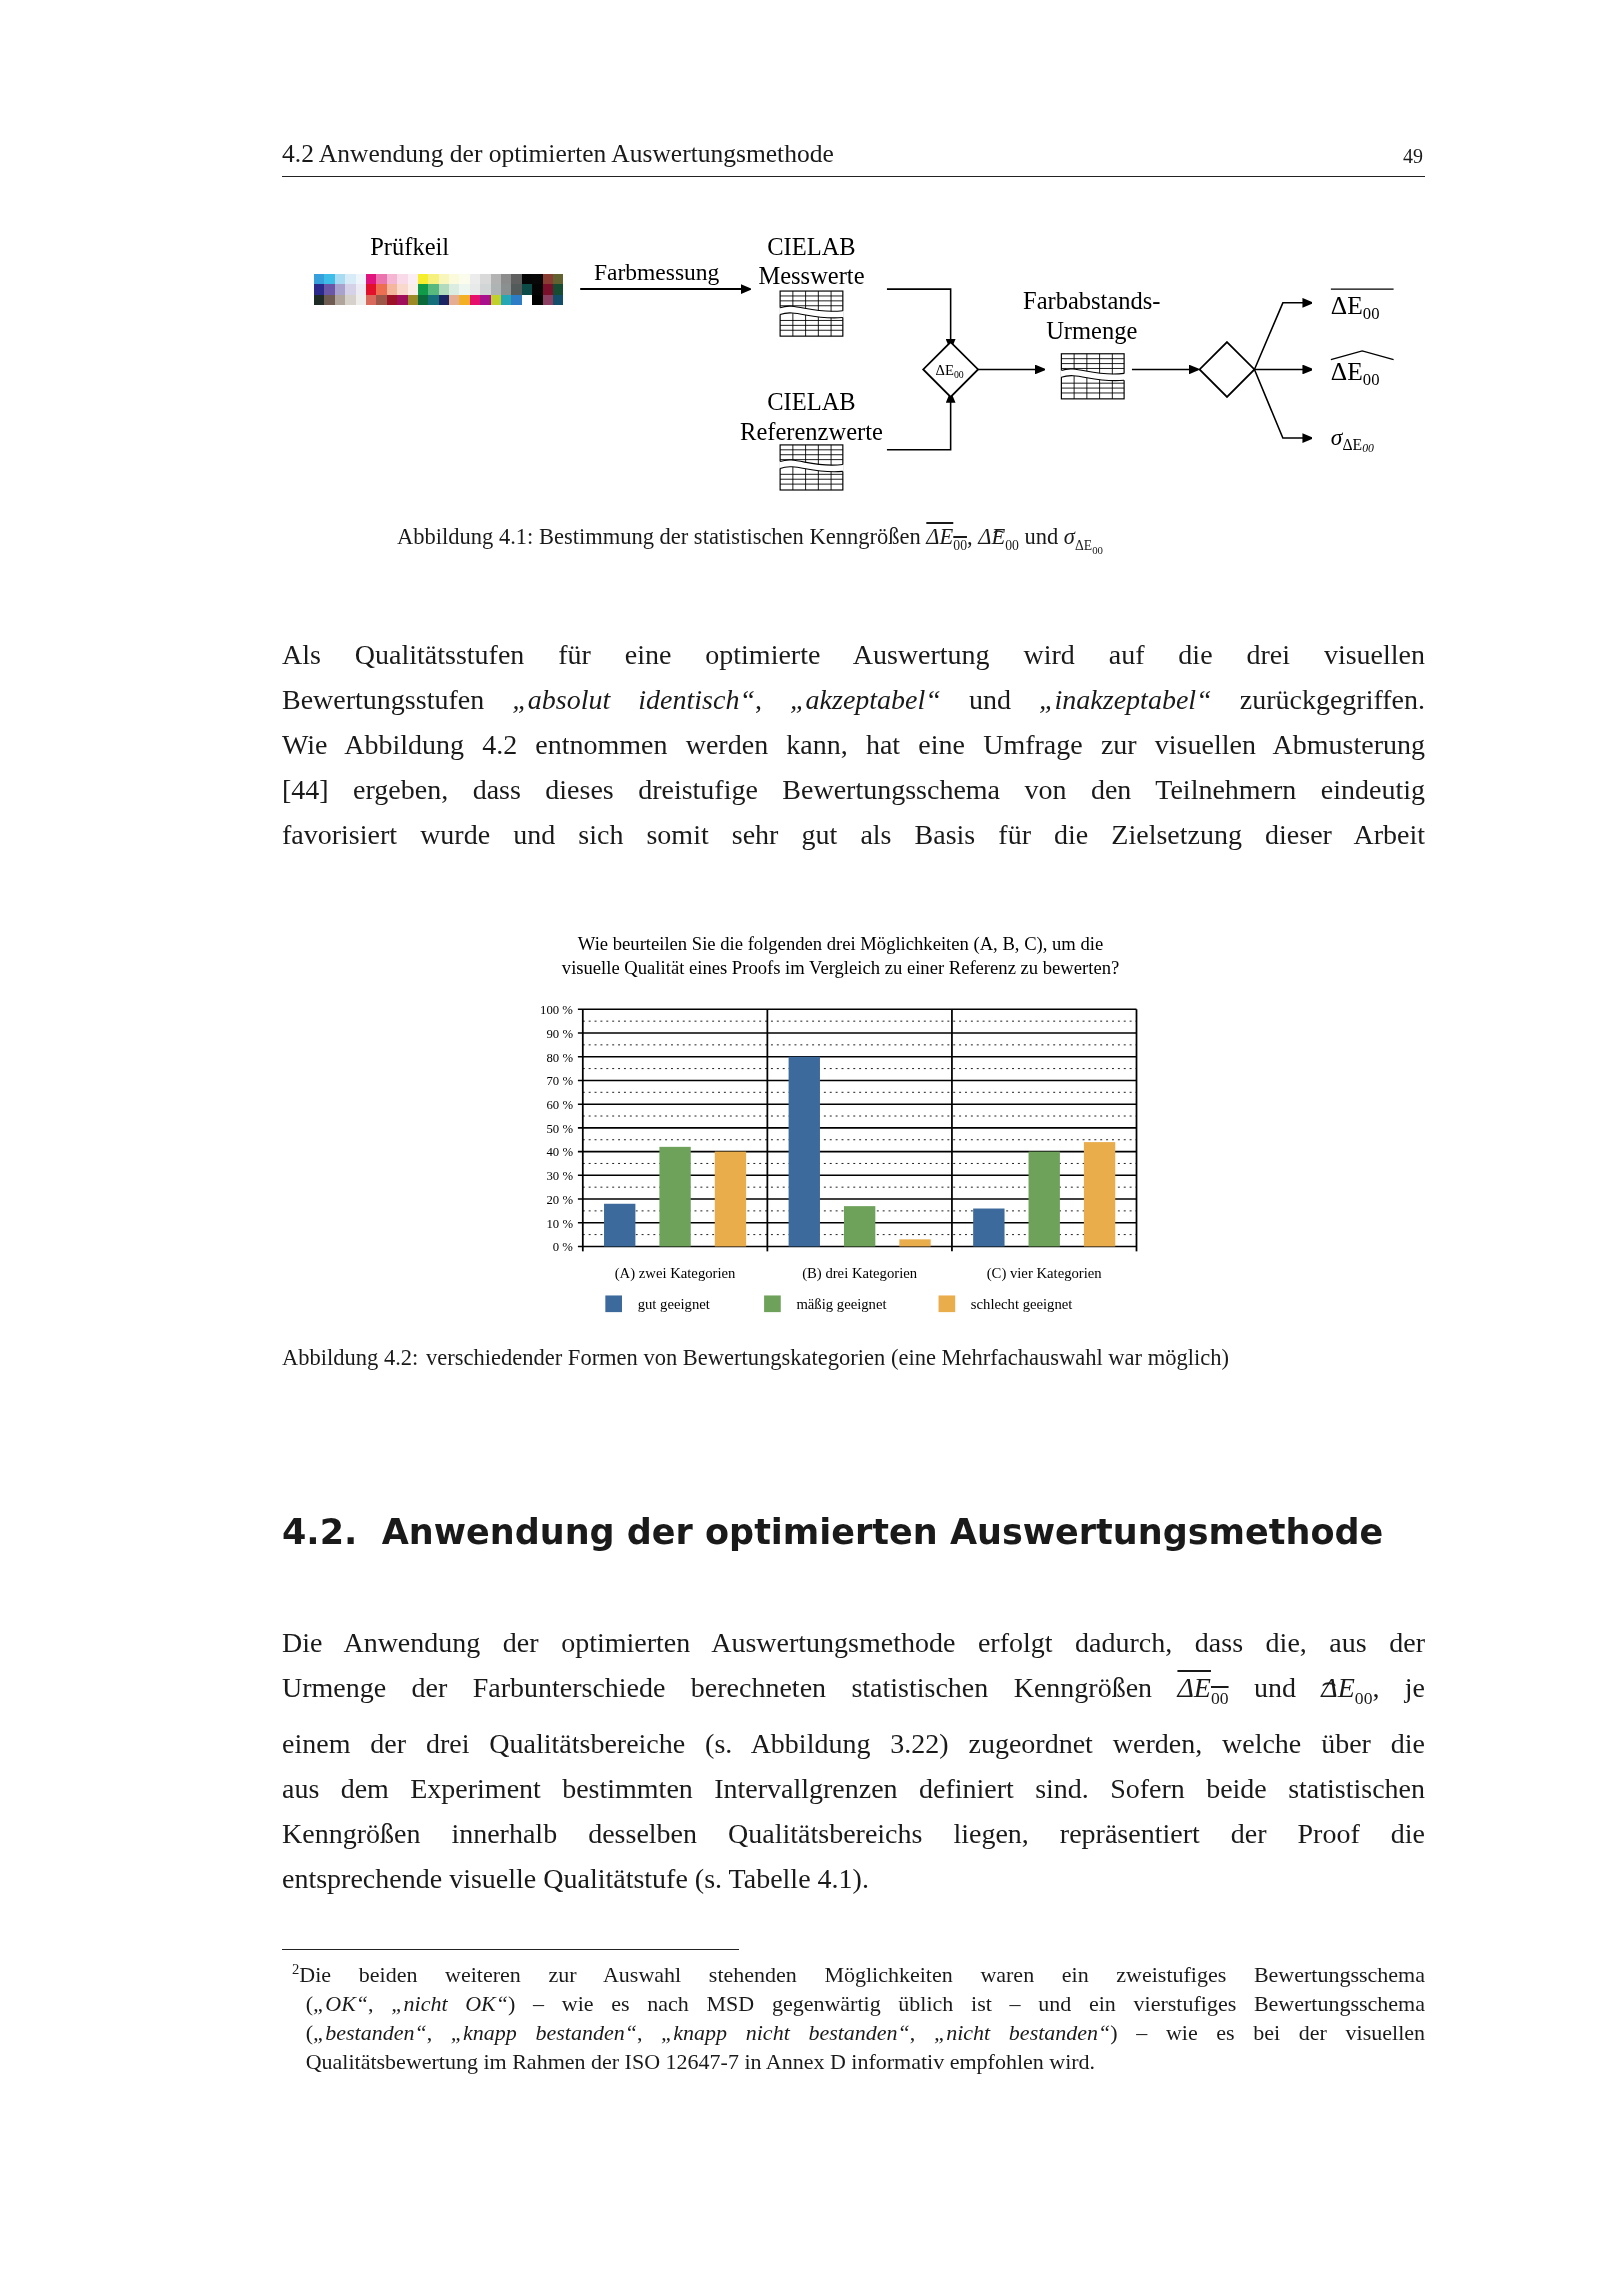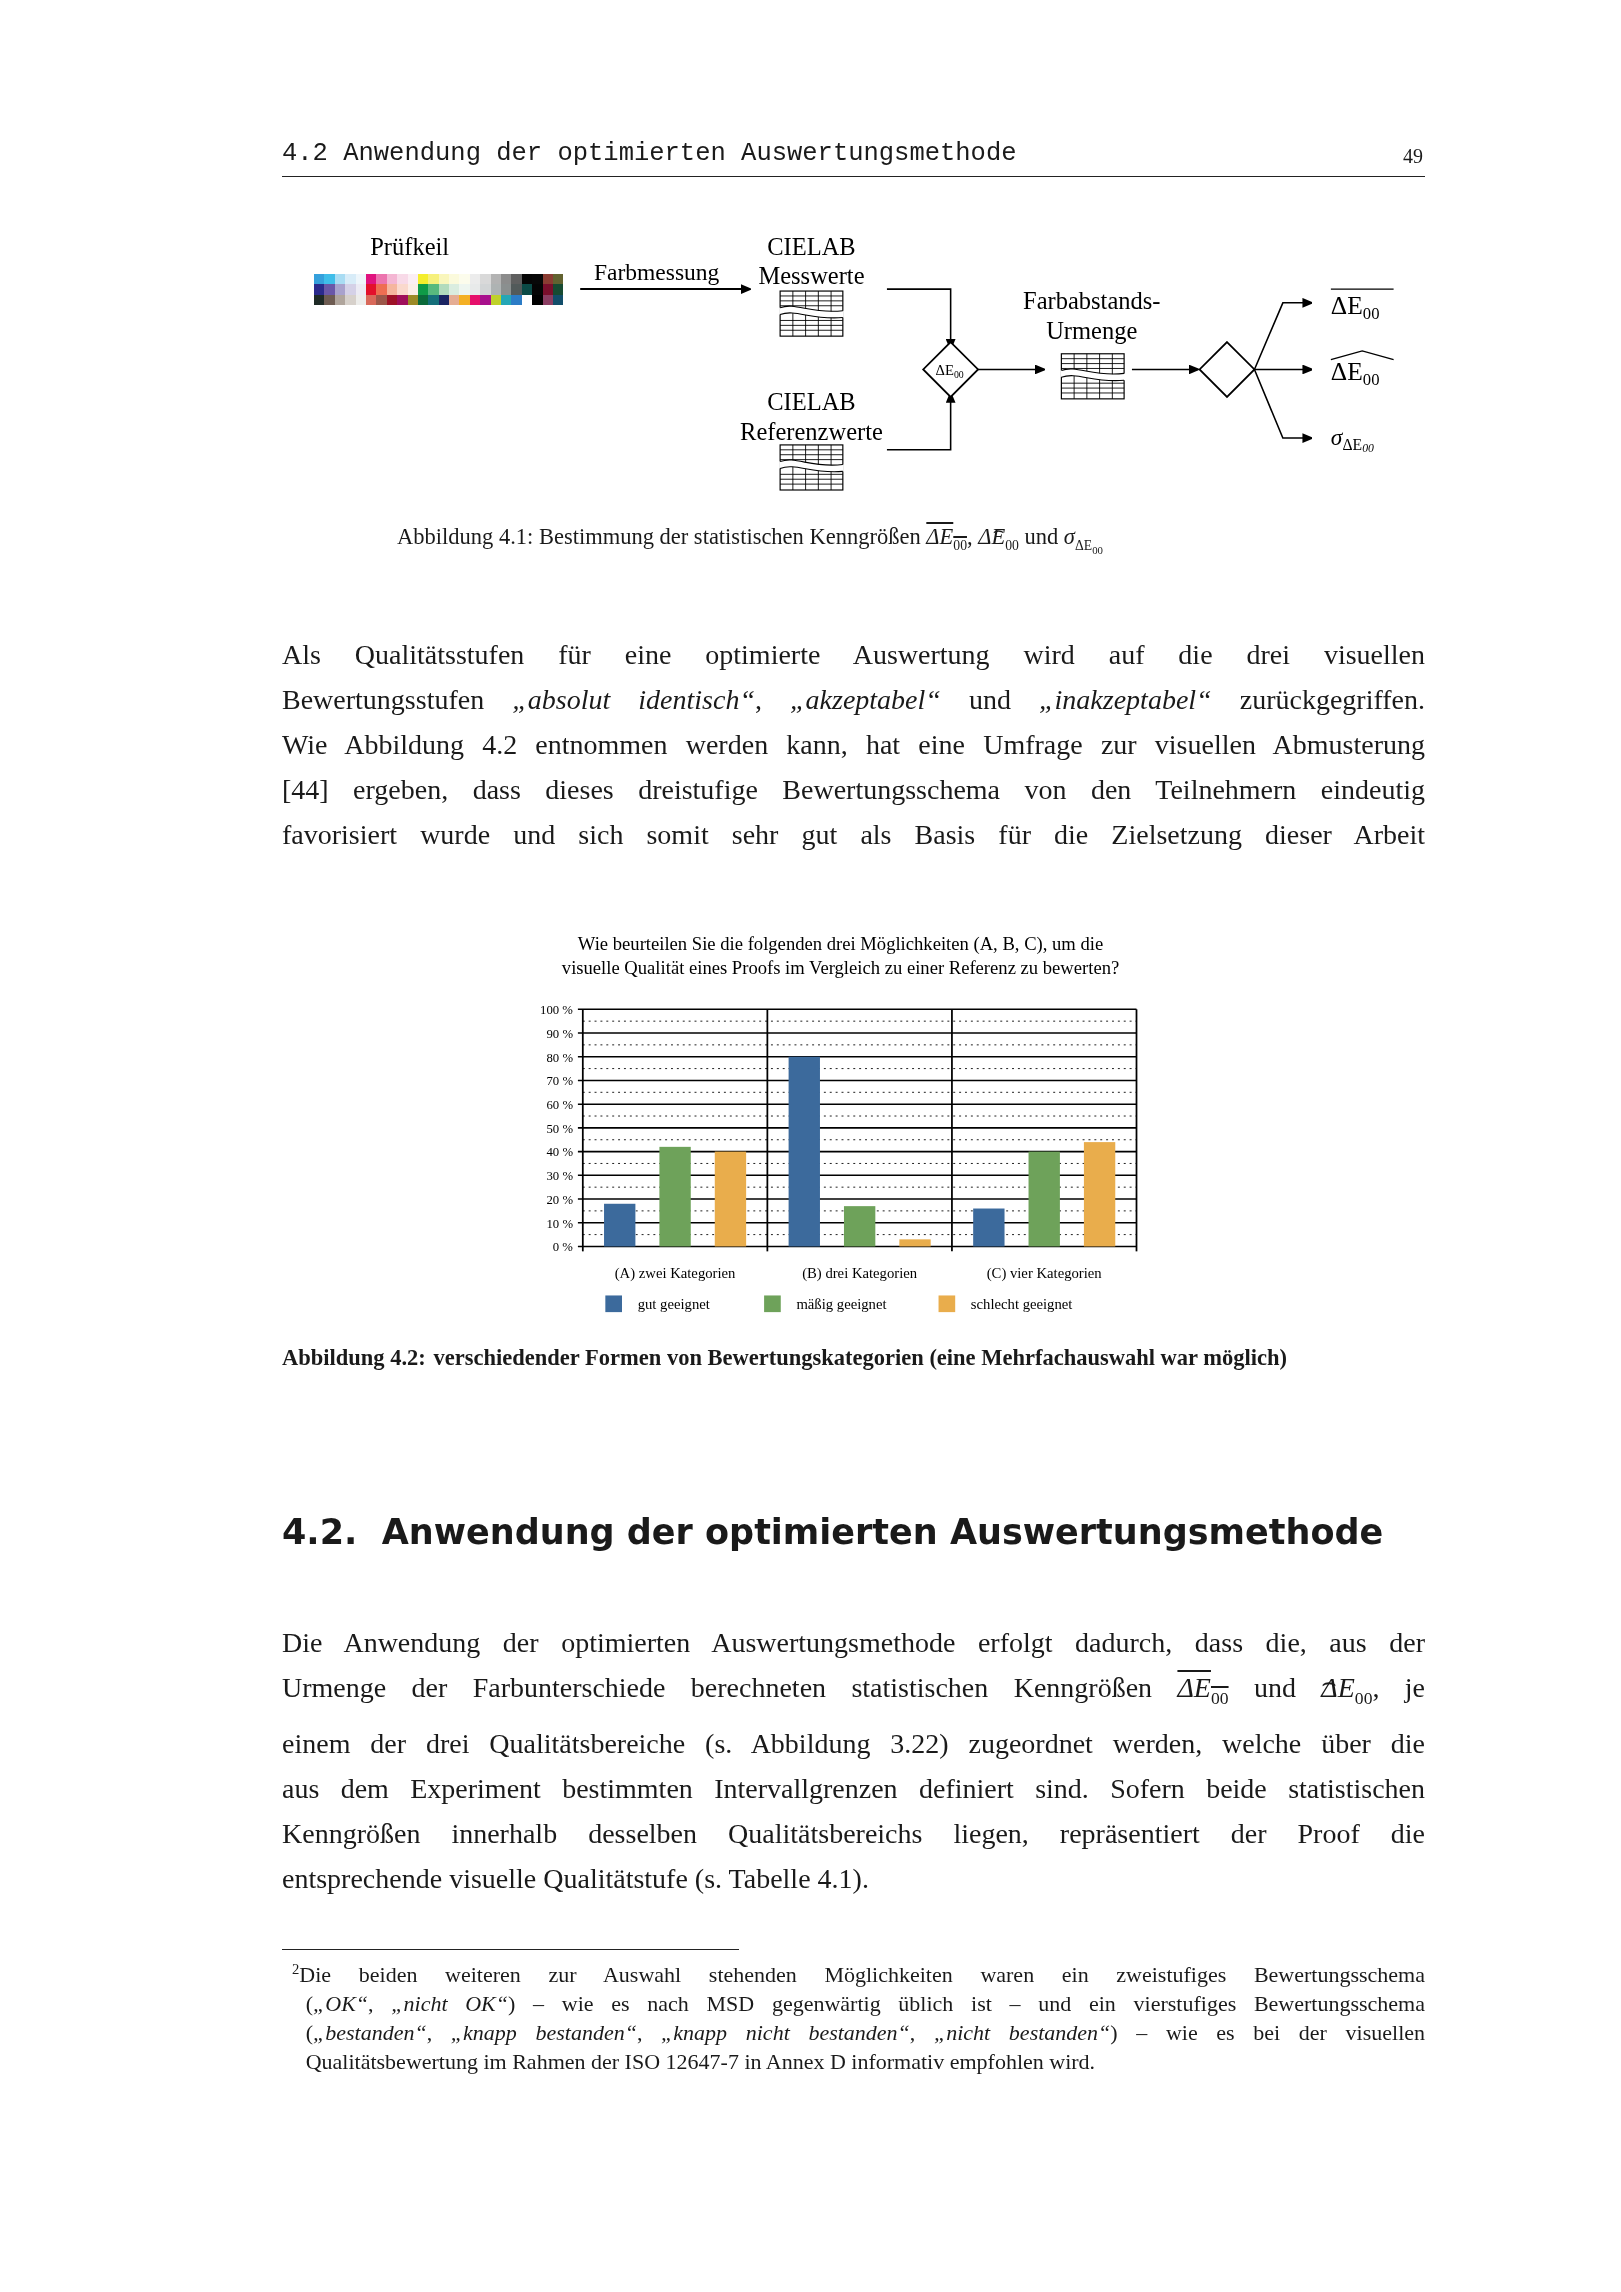--- a/index.html
+++ b/index.html
@@ -1,19 +1,19 @@
 <!DOCTYPE html>
 <html><head>
 <meta charset="utf-8">
 <style>
   html,body{margin:0;padding:0;background:#fff;}
   body{width:1621px;height:2293px;position:relative;font-family:"DejaVu Serif","Liberation Serif",serif;color:#1a1a1a;overflow:hidden;}
   .abs{position:absolute;}
   .header{left:282px;top:137px;width:1143px;height:39px;border-bottom:1.5px solid #222;}
-  .header .title{position:absolute;left:0;top:2px;font-size:25.5px;font-family:Liberation Mono, monospace;}
+  .header .title{position:absolute;left:0;top:2px;font-size:25.5px;}
   .header .pageno{position:absolute;right:2px;top:8px;font-size:20px;}
   .serif{font-family:"Liberation Serif","DejaVu Serif",serif;}
   .body-text{font-family:"Liberation Serif","DejaVu Serif",serif;font-size:28px;line-height:45px;text-align:justify;}
   .caption{font-family:"Liberation Serif","DejaVu Serif",serif;font-size:22.5px;line-height:29px;}
   .footnote{font-family:"Liberation Serif","DejaVu Serif",serif;font-size:22px;line-height:29px;}
   .section{font-family:"DejaVu Sans","Liberation Sans",sans-serif;font-weight:bold;font-size:35px;}
   .it{font-style:italic;}
   .ovl{text-decoration:overline;}
   .strip{display:grid;grid-template-columns:repeat(24,10.4px);grid-template-rows:repeat(3,10.4px);}
   .strip div{width:10.4px;height:10.4px;}
@@ -233,21 +233,21 @@
       <rect x="138" y="377" width="17" height="17" fill="#3c6a9c"></rect>
       <text x="171" y="391" font-size="15">gut geeignet</text>
       <rect x="300" y="377" width="17" height="17" fill="#6ea25a"></rect>
       <text x="333" y="391" font-size="15">mäßig geeignet</text>
       <rect x="478" y="377" width="17" height="17" fill="#e9ad4c"></rect>
       <text x="511" y="391" font-size="15">schlecht geeignet</text>
     </svg>
 </div>
 
 <div class="abs caption" style="left:282px;top:1343px;width:1143px;">
-  <div style="display:flex;font-weight:bold;">
+  <div style="display:flex;">
     <span style="white-space:nowrap;margin-right:7.8px;">Abbildung 4.2:</span>
     <div>
       <div>verschiedender Formen von Bewertungskategorien (eine Mehrfachauswahl war möglich)</div>
     </div>
   </div>
 </div>
 
 <div class="abs section" style="left:282px;top:1512px;white-space:nowrap;">
   <span>4.2.</span>&nbsp;&nbsp;<span>Anwendung der optimierten Auswertungsmethode</span>
 </div>

